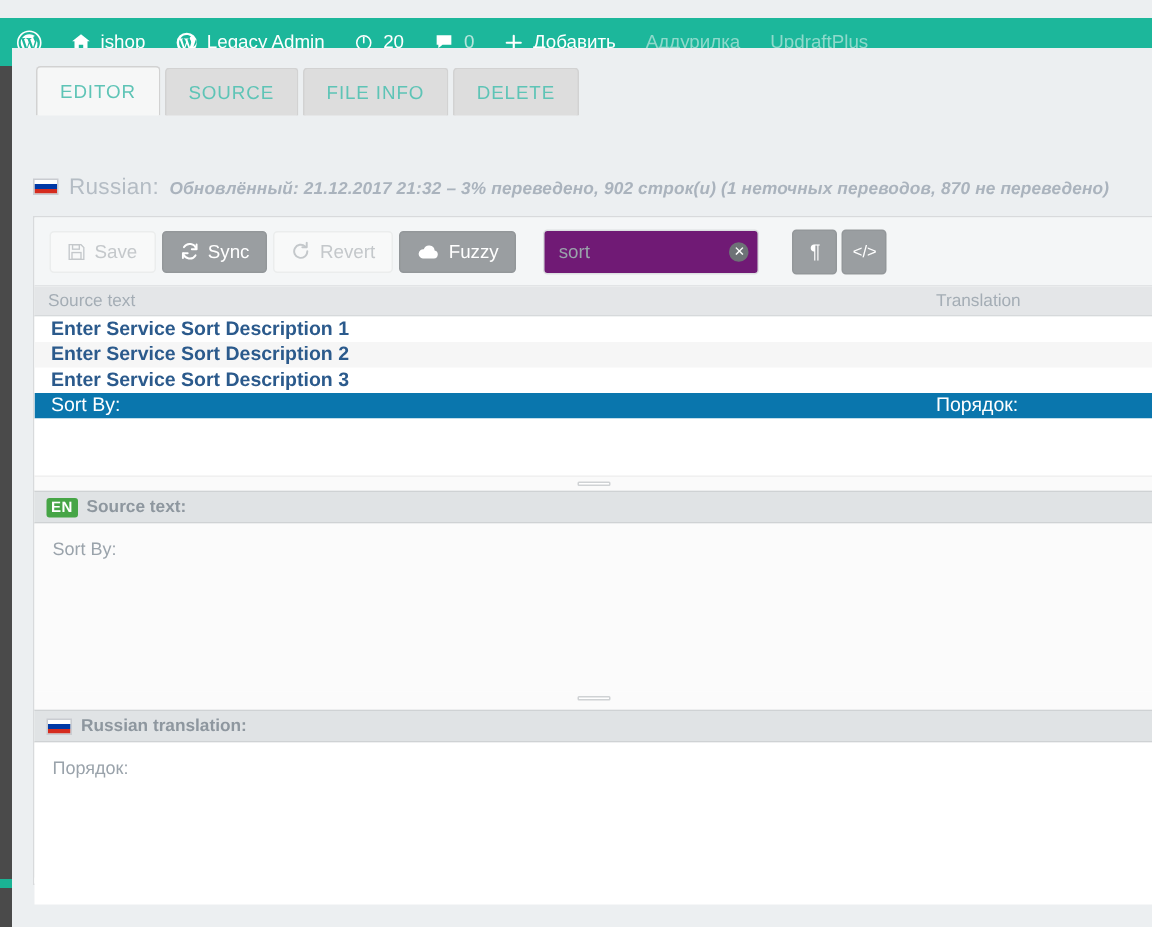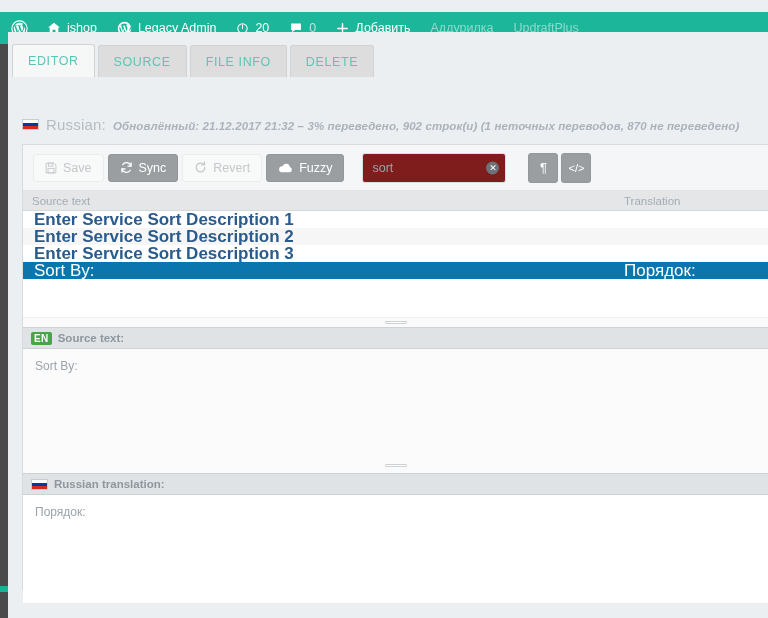--- a/index.html
+++ b/index.html
@@ -45,21 +45,21 @@
 
   
   #page {
     position: absolute; left: 8px; top: 32px; right: 0; bottom: 0;
     background: #eceff1;
     overflow: hidden;
   }
 
   
   #tabbar {
-    position: absolute; left: 4px; top: 12px;
+    position: absolute; left: 16px; top: 12px;
     display: flex; align-items: flex-end; gap: 3px;
   }
   .tab {
     background: #dddddd;
     border: 1px solid #d2d2d2;
     border-bottom: none;
     border-radius: 3px 3px 0 0;
     padding: 9px 15px 8px 15px;
     font-size: 12.5px; letter-spacing: .6px;
     color: #5ec4b6;
@@ -127,21 +127,21 @@
 
   #search-wrap {
     position: relative;
     margin-left: 18px;
     width: 144px; height: 30px;
   }
   #search-input {
     width: 100%; height: 100%;
     border: 1px solid #dcdfe1;
     border-radius: 3px;
-    background: #7f1d1d;
+    background: #701a75;
     padding: 0 26px 0 9px;
     font-size: 12.5px; color: #9aa3ab;
     font-family: "Liberation Sans", sans-serif;
     outline: none;
   }
   #search-clear {
     position: absolute; right: 7px; top: 50%; transform: translateY(-50%);
     width: 13px; height: 13px; border-radius: 50%;
     background: #6d7276; color: #ffffff;
     display: flex; align-items: center; justify-content: center;
@@ -170,22 +170,21 @@
 
   #list-body {
     position: relative;
     height: 106px;
     background: #ffffff;
     overflow: hidden;
   }
   .row {
     display: flex;
     height: 17px;
-    align-items: center;
-    font-size: 17px;
+    font-size: 13px;
     cursor: pointer;
   }
   .row .c1 { flex: 0 0 592px; padding-left: 11px; overflow: hidden; white-space: nowrap; }
   .row .c2 { flex: 1; padding-left: 9px; overflow: hidden; white-space: nowrap; }
   .row.untranslated { color: #2b5a8c; font-weight: bold; }
   .row.odd { background: #f6f6f6; }
   .row.selected { background: #0a76ad; color: #ffffff; font-weight: normal; }
 
   #list-scroll-area {
     height: 49px;

